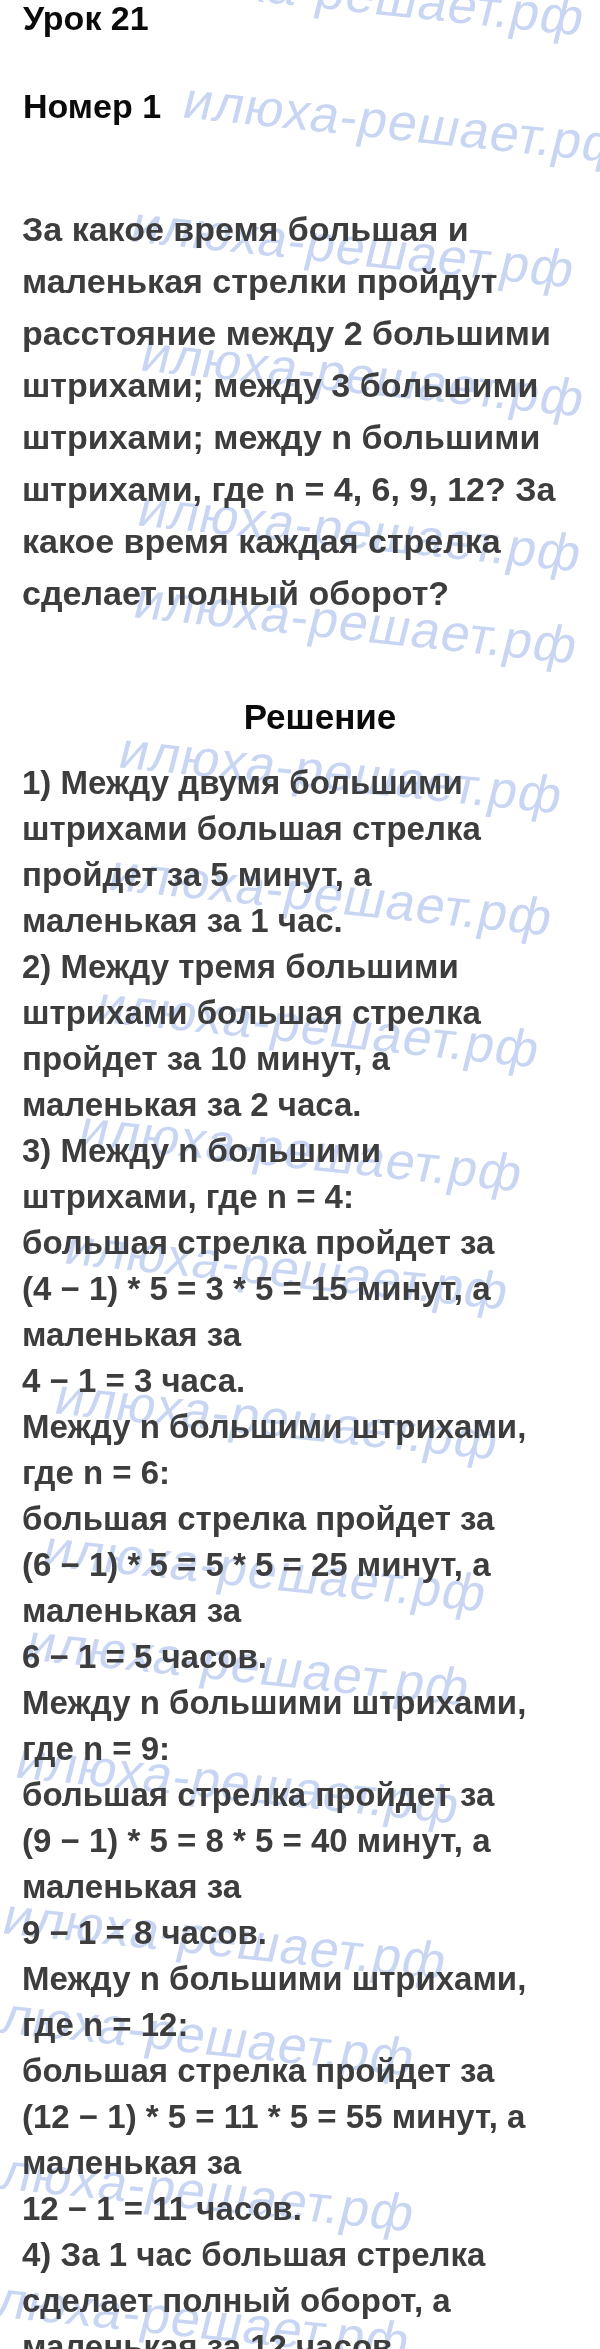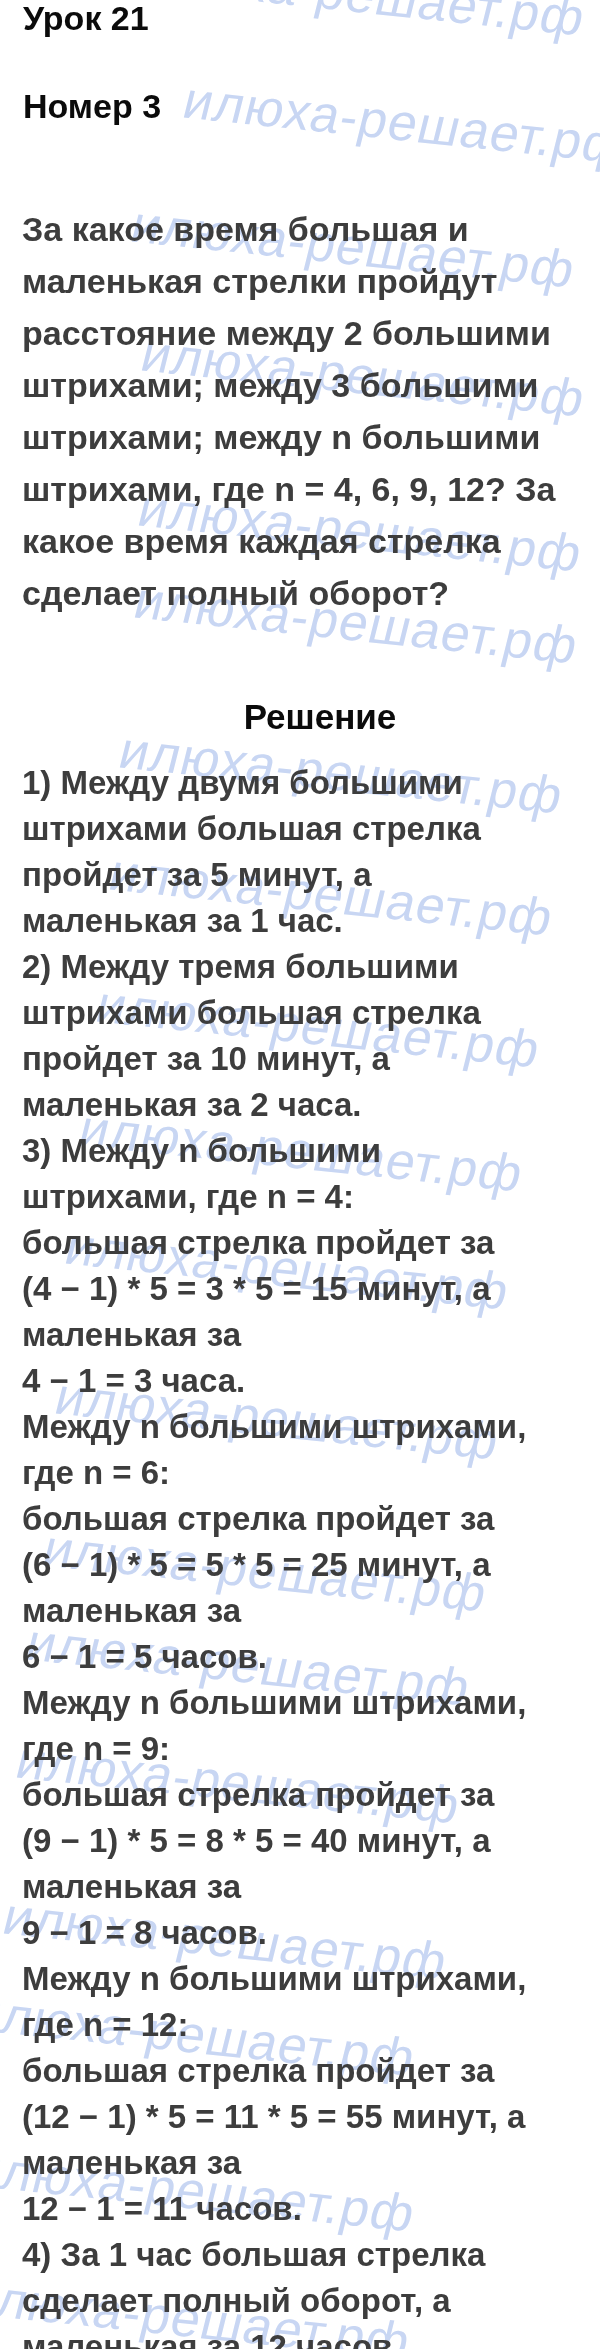--- a/index.html
+++ b/index.html
@@ -99,21 +99,21 @@
 
       <span class="wm" style="left: -20px; top: 2138px;">илюха-решает.рф</span>
 
       <span class="wm" style="left: -25px; top: 2266px;">илюха-решает.рф</span>
     </div>
 
   <div class="text-layer">
 
     <div class="h-title">Урок 21</div>
 
-    <div class="h-title h-number">Номер 3</div>
+    <div class="h-title h-number">Номер 1</div>
 
     <div class="problem">
 
         <div class="line">За какое время большая и</div>
 
         <div class="line">маленькая стрелки пройдут</div>
 
         <div class="line">расстояние между 2 большими</div>
 
         <div class="line">штрихами; между 3 большими</div>

